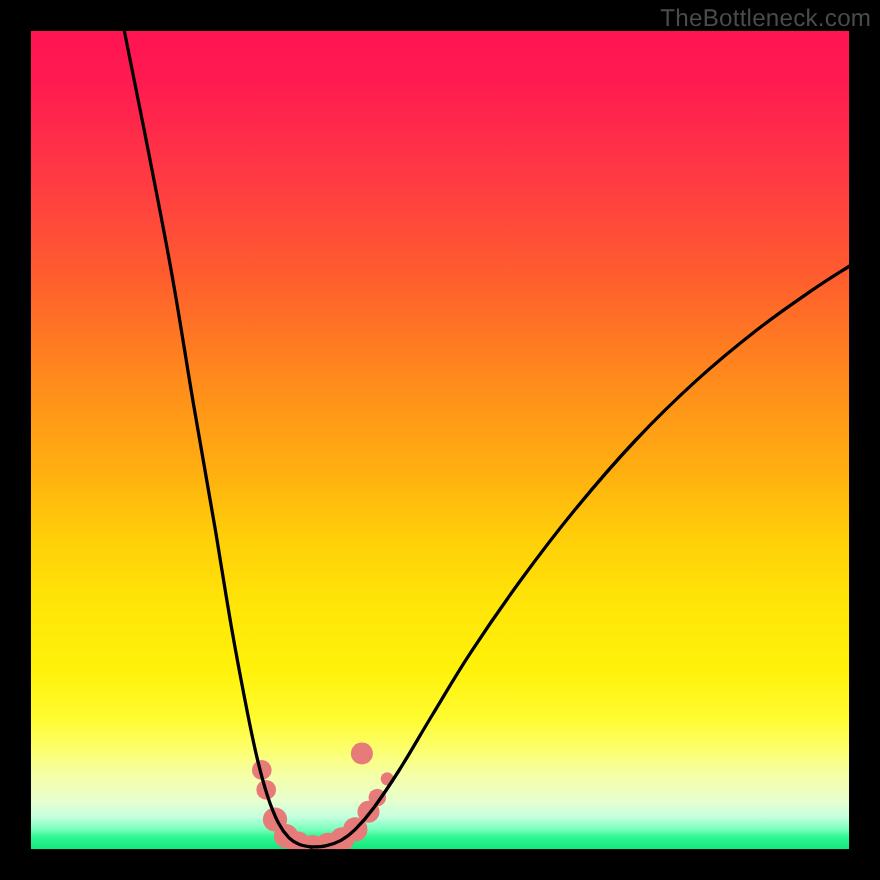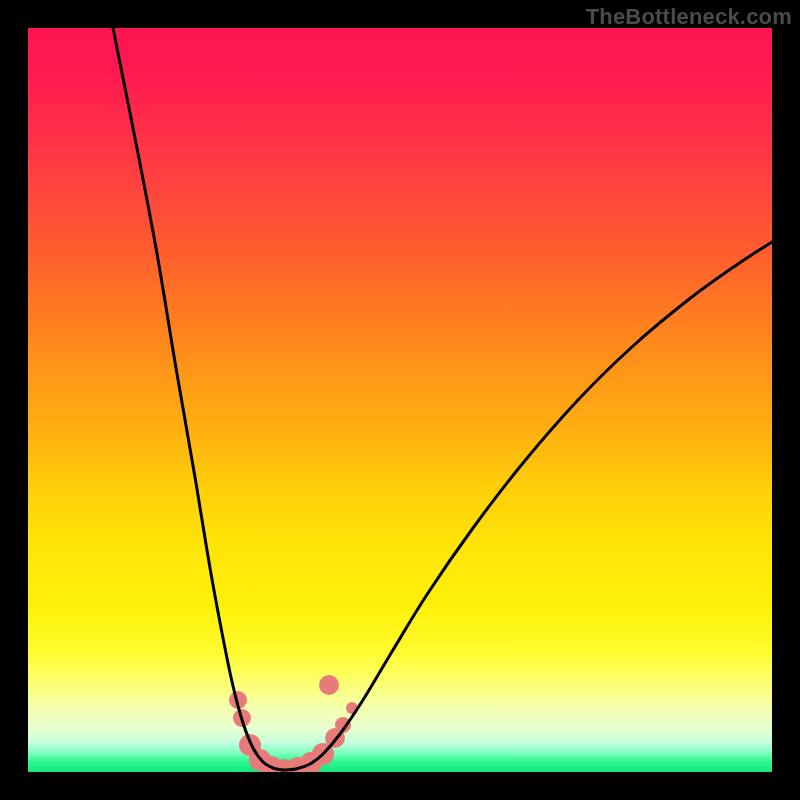--- a/index.html
+++ b/index.html
@@ -52,21 +52,21 @@
       #30f791 98.5%,
       #14e67e 100%
     );
   }
   .watermark {
     position: absolute;
     top: 4px;
     right: 8px;
     color: #4b4b4b;
     font-size: 22px;
-    font-weight: 700;
+    font-weight: 400;
     letter-spacing: 0.2px;
     user-select: none;
   }
   svg.curves {
     position: absolute;
     inset: 0;
   }
 </style>
 </head>
 <body>

